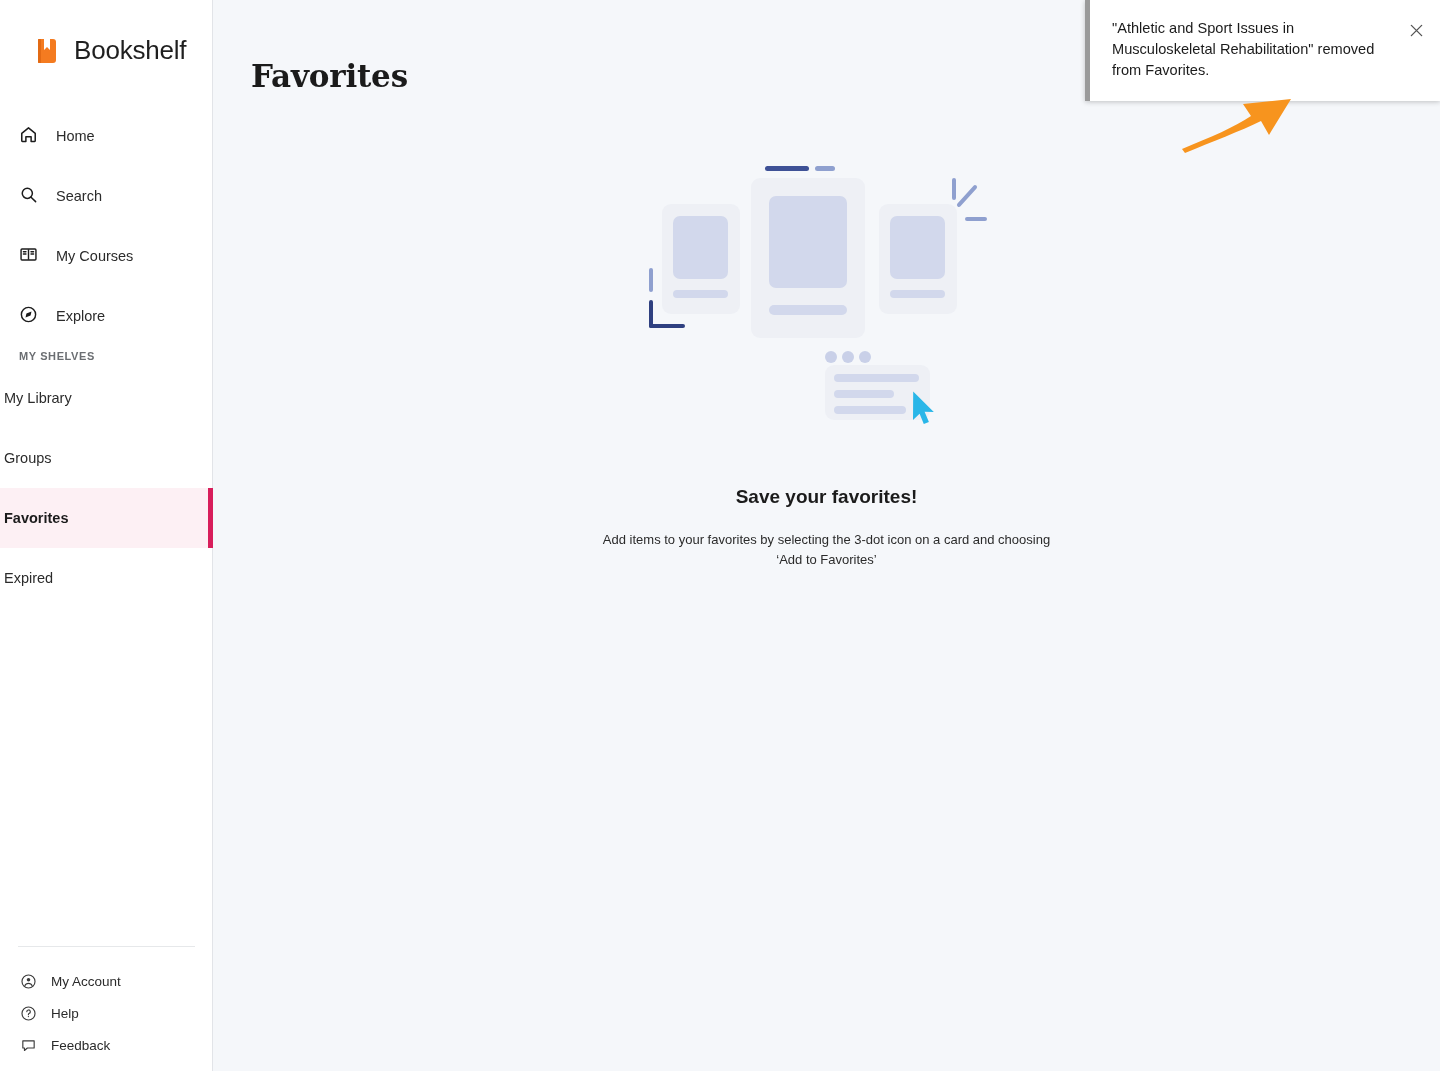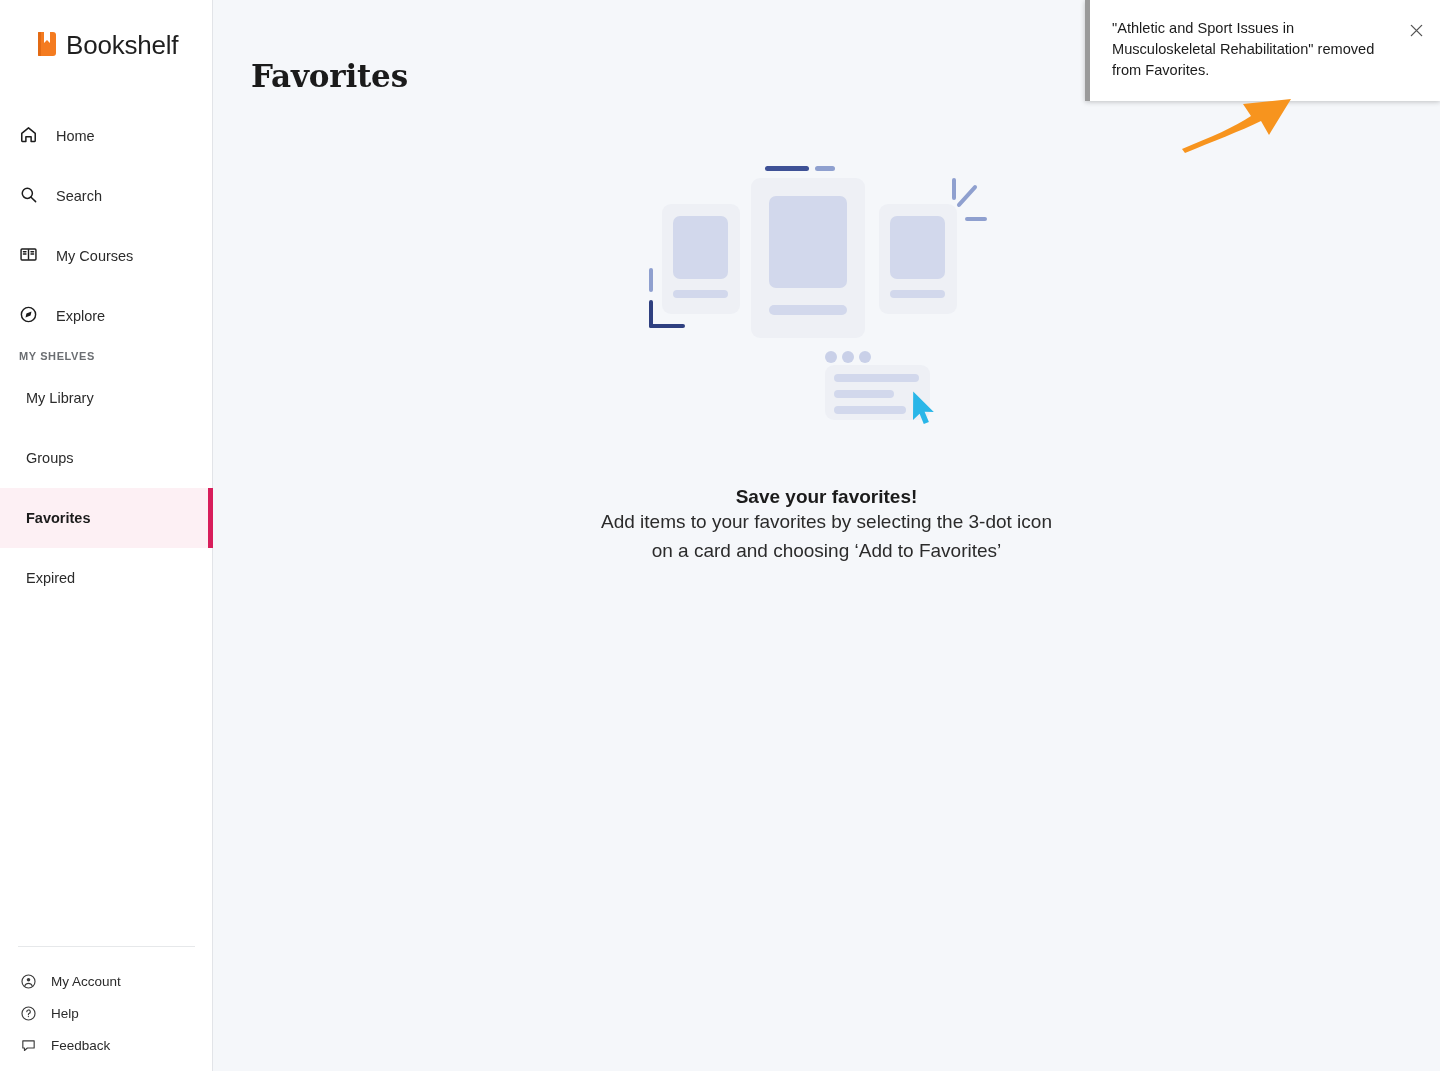--- a/index.html
+++ b/index.html
@@ -13,21 +13,21 @@
 
   
   .sidebar {
     position: relative;
     width: 213px; height: 1071px;
     background: #ffffff;
     border-right: 1px solid #e2e4e8;
     flex: 0 0 213px;
   }
   .brand {
-    display: flex; align-items: flex-start; gap: 9px;
+    display: flex; align-items: center; gap: 17px;
     padding: 30px 0 0 38px;
     height: 70px;
   }
   .brand-icon { width: 19px; height: 26px; position: relative; }
   .brand-icon .bk-body {
     position: absolute; left: 0; top: 2px;
     width: 18px; height: 24px;
     background: #f47b20;
     border-radius: 1px 3px 3px 1px;
   }
@@ -57,21 +57,21 @@
   .nav-ico { width: 19px; height: 19px; flex: 0 0 19px; display: block; color: #1c1c1c; }
 
   .shelves-head {
     padding: 26px 0 6px 19px;
     font-size: 11px; font-weight: bold; letter-spacing: 0.6px;
     color: #6b6e72;
   }
   .shelf-item {
     position: relative;
     display: flex; align-items: center;
-    height: 60px; padding-left: 26px;
+    height: 60px; padding-left: 4px;
     font-size: 14.5px; color: #2b2b2b;
     cursor: pointer;
   }
   .shelf-item.active {
     background: #fdf0f4; font-weight: bold; color: #1b1b1b;
   }
   .shelf-item.active:after {
     content: ""; position: absolute; right: -1px; top: 0;
     width: 5px; height: 100%; background: #d81e5b;
   }
@@ -141,21 +141,22 @@
   }
   .cursor-ico {
     position: absolute; color: #29b6e8;
   }
 
   .empty-title {
     margin-top: 36px;
     font-size: 19px; font-weight: bold; color: #1b1b1b;
   }
   .empty-sub {
-    font-size: 19px; color: #2b2b2b; line-height: 1.5;
+    margin-top: 22px;
+    font-size: 13px; color: #2b2b2b; line-height: 1.5;
     text-align: center; max-width: 470px;
   }
 
   
   .toast {
     position: absolute; right: 0; top: 0;
     width: 355px; min-height: 101px;
     background: #ffffff;
     border-left: 5px solid #9a9a9a;
     box-shadow: 0 1px 5px rgba(0,0,0,.22);

